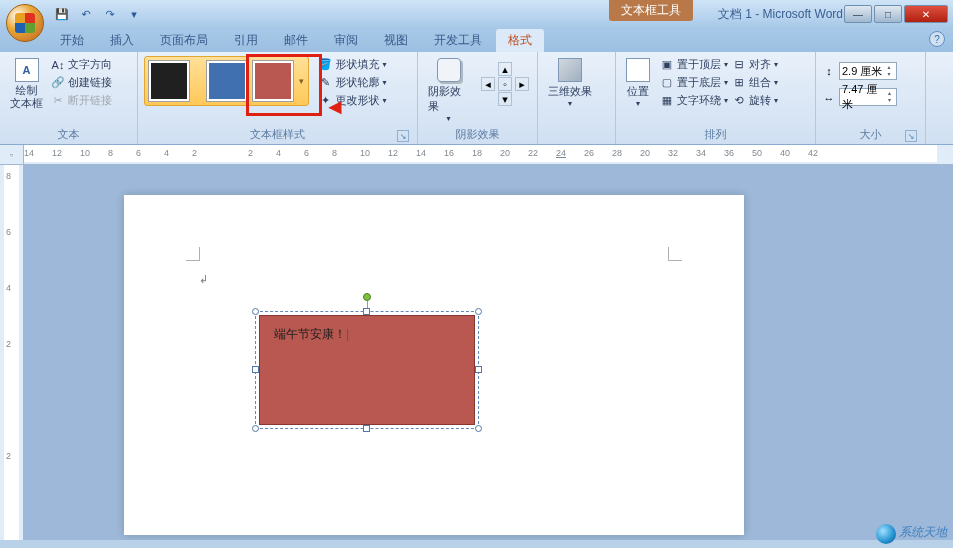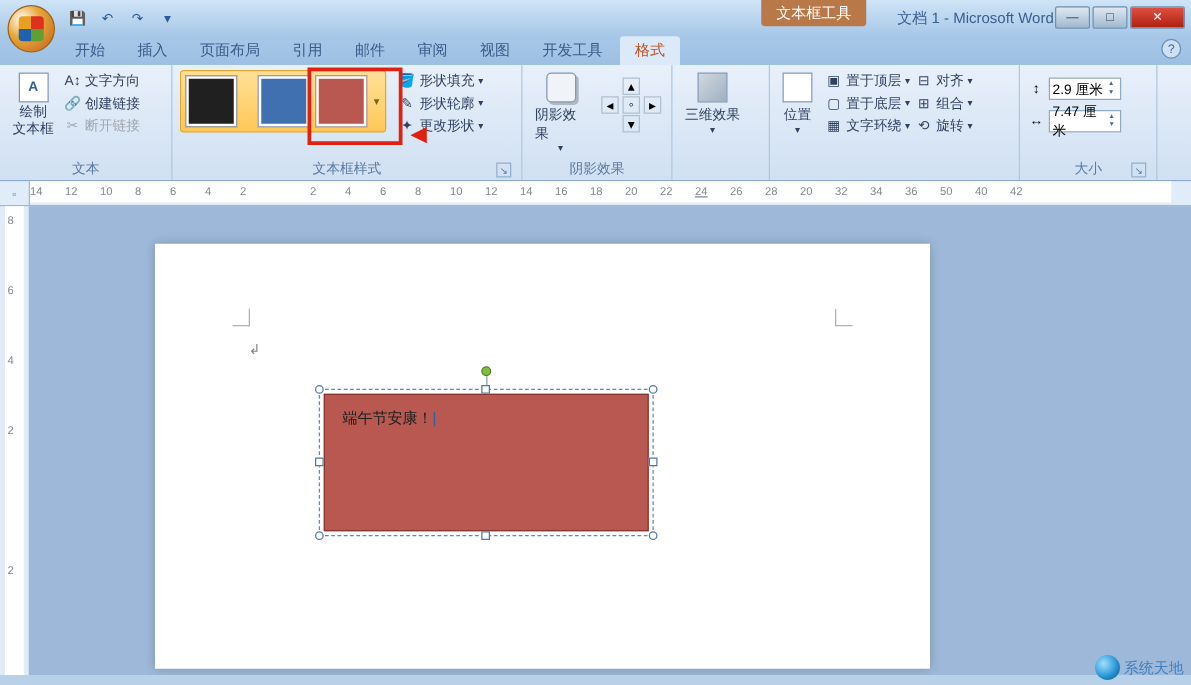--- a/index.html
+++ b/index.html
@@ -55,33 +55,33 @@
 .ruler-v { width: 24px; background: #e0ecf8; border-right: 1px solid #a0b8d0; position: relative; }
 .ruler-v-inner { background: #fff; margin: 0 4px; height: 100%; position: relative; font-size: 9px; color: #808890; }
 .vtick { position: absolute; left: 2px; }
 .page-container { flex: 1; overflow: hidden; padding: 30px 60px 0 100px; }
 .page { width: 620px; height: 340px; background: #fff; box-shadow: 0 0 8px rgba(0,0,0,.2); position: relative; }
 .corner-mark { position: absolute; width: 14px; height: 14px; border-color: #b0b0b0; }
 .cm-tl { top: 52px; left: 62px; border-left: 1px solid #b0b0b0; border-top: 1px solid #b0b0b0; transform: rotate(180deg); }
 .cm-tr { top: 52px; right: 62px; border-right: 1px solid #b0b0b0; border-top: 1px solid #b0b0b0; transform: rotate(180deg); }
 .cursor-para { position: absolute; top: 78px; left: 75px; font-size: 11px; color: #808080; }
 
-.textbox-sel { position: absolute; top: 120px; left: 135px; width: 260px; height: 110px; }
+.textbox-sel { position: absolute; top: 120px; left: 135px; width: 216px; height: 110px; }
 .sel-border { position: absolute; inset: -4px; border: 1px dashed #6088b8; }
 .sel-handle { position: absolute; width: 7px; height: 7px; background: #fff; border: 1px solid #5078a8; border-radius: 50%; }
 .sh-tl{top:-7px;left:-7px} .sh-t{top:-7px;left:50%;margin-left:-4px;background:#fff;border-radius:0} .sh-tr{top:-7px;right:-7px}
 .sh-l{top:50%;left:-7px;margin-top:-4px;background:#fff;border-radius:0} .sh-r{top:50%;right:-7px;margin-top:-4px;background:#fff;border-radius:0}
 .sh-bl{bottom:-7px;left:-7px} .sh-b{bottom:-7px;left:50%;margin-left:-4px;background:#fff;border-radius:0} .sh-br{bottom:-7px;right:-7px}
 .rot-handle { position: absolute; top: -22px; left: 50%; margin-left: -4px; width: 8px; height: 8px; background: #7fc040; border: 1px solid #508020; border-radius: 50%; }
 .rot-line { position: absolute; top: -14px; left: 50%; width: 1px; height: 10px; background: #80a0c0; }
 .textbox-fill { position: absolute; inset: 0; background: #b85850; border: 1px solid #883830; padding: 10px 14px; font-size: 12px; color: #202020; }
 
 .red-arrow { position: absolute; color: #e02010; font-size: 22px; z-index: 6; font-weight: bold; }
 
-.watermark { position: absolute; right: 6px; bottom: 4px; font-size: 12px; color: #4080c0; display:flex; align-items:center; gap:3px; }
+.watermark { position: absolute; right: 6px; bottom: 4px; font-size: 12px; color: #4080c0; display:flex; gap:3px; font-style: italic; }
 .watermark-icon { width: 20px; height: 20px; border-radius: 50%; background: radial-gradient(circle at 35% 35%, #a0e0ff, #2090d0 60%, #105080); }
 </style>
 </head>
 <body>
 
 <div class="title-bar">
   <div class="office-btn">
       <div class="office-btn-inner"></div>
     </div>
   <div class="qat">
@@ -239,20 +239,21 @@
             <span>组合</span>
             <span style="font-size:8px"> ▾</span>
           </div>
         <div class="small-row">
             <span class="small-icon">⟲</span>
             <span>旋转</span>
             <span style="font-size:8px"> ▾</span>
           </div>
       </div>
     </div>
+    <div class="group-label">排列</div>
   </div>
 
   <div class="group" style="width:110px">
     <div class="group-body">
       <div class="arrange-col" style="gap:8px;padding-top:6px">
         <div style="display:flex;gap:3px;align-items:center">
           <span class="small-icon">↕</span>
           <div class="size-input">
               <span>2.9 厘米</span>
               <div class="spinner">

